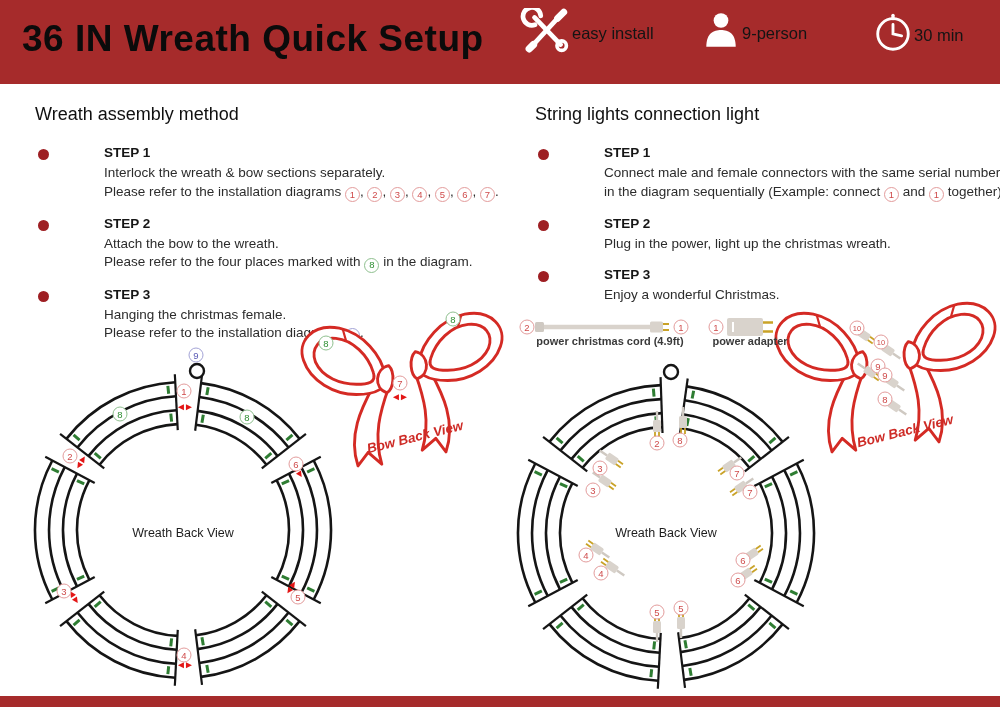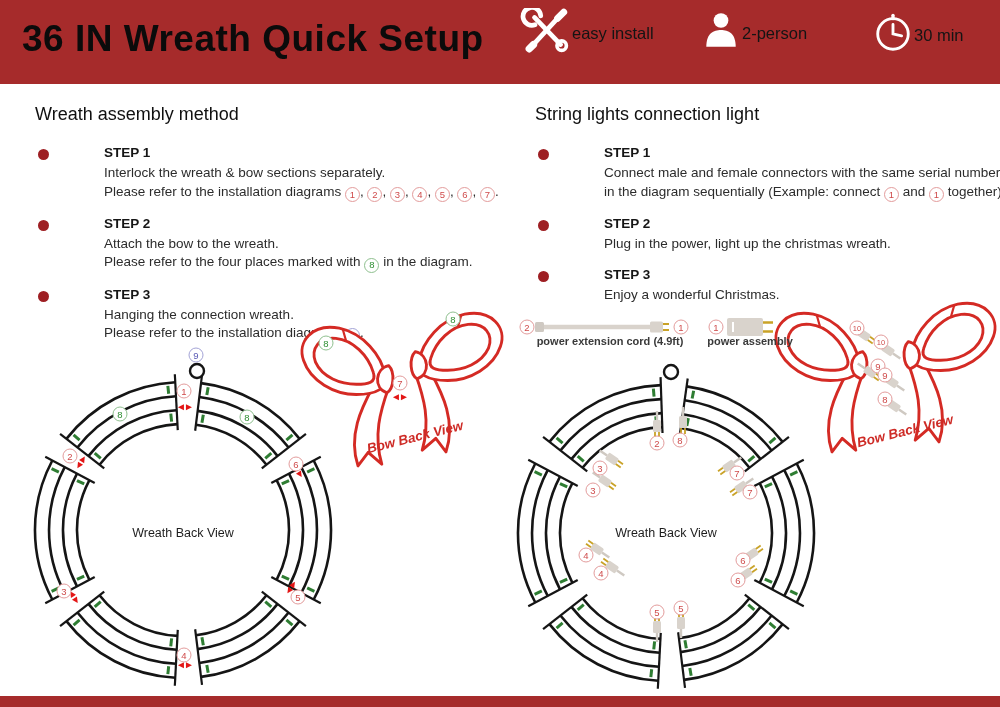--- a/index.html
+++ b/index.html
@@ -67,21 +67,21 @@
       <span class="blabel-h">easy install</span>
     </div>
 
     <div class="badge" id="badge-person">
       <span>
         <svg width="42" height="42" viewBox="0 0 40 40">
           <circle cx="20" cy="10" r="7" fill="#ffffff"></circle>
           <path d="M6 35 C6 22 13 19 20 19 C27 19 34 22 34 35 Z" fill="#ffffff"></path>
         </svg>
       </span>
-      <span class="blabel-h">2-person</span>
+      <span class="blabel-h">9-person</span>
     </div>
 
     <div class="badge" id="badge-time">
       <span>
         <svg width="42" height="42" viewBox="0 0 44 44">
           <g stroke="#ffffff" fill="none" stroke-linecap="round">
             <circle cx="22" cy="23" r="16" stroke-width="3"></circle>
             <path d="M22 13 L22 23 L31 25" stroke-width="3"></path>
             <path d="M22 3.5 L22 7" stroke-width="3.5"></path>
           </g>
@@ -107,21 +107,21 @@
           <div>
             <div class="step-title">STEP 2</div>
             <div class="step-line">Attach the bow to the wreath.</div>
             <div class="step-line">Please refer to the four places marked with <span class="cnum g">8</span> in the diagram.</div>
           </div>
         </div>
         <div class="step">
           <span class="bullet"></span>
           <div>
             <div class="step-title">STEP 3</div>
-            <div class="step-line">Hanging the connection wreath.</div>
+            <div class="step-line">Hanging the christmas female.</div>
             <div class="step-line">Please refer to the installation diagrams <span class="cnum b">9</span>.</div>
           </div>
         </div>
       </div>
   </div>
 
   <div class="col" id="col-right">
     <div class="sec-h">String lights connection light</div>
     <div id="steps-right">
         <div class="step">
@@ -410,22 +410,22 @@
         <line x1="6" y1="2" x2="12" y2="2" stroke="#C9A227" stroke-width="1.8"></line>
       </g>
       <g transform="translate(894,406) rotate(215)">
         <line x1="-15" y1="0" x2="-6" y2="0" stroke="#cfc9c2" stroke-width="2.4"></line>
         <rect x="-6" y="-4" width="12" height="8" rx="1.5" fill="#d9d3cc"></rect>
         <line x1="6" y1="-2" x2="12" y2="-2" stroke="#C9A227" stroke-width="1.8"></line>
         <line x1="6" y1="2" x2="12" y2="2" stroke="#C9A227" stroke-width="1.8"></line>
       </g>
     </svg>
 
-  <div class="clabel" style="left:530px;top:335px;width:160px;">power extension cord (4.9ft)</div>
-  <div class="clabel" style="left:705px;top:335px;width:90px;">power assembly</div>
+  <div class="clabel" style="left:530px;top:335px;width:160px;">power christmas cord (4.9ft)</div>
+  <div class="clabel" style="left:705px;top:335px;width:90px;">power adapter</div>
 
   <div id="overlay">
       <span class="cnum b abs" style="left: 196px; top: 355px;">9</span>
       <span class="cnum abs" style="left: 184px; top: 391px;">1</span>
       <span class="cnum abs" style="left: 70px; top: 456px;">2</span>
       <span class="cnum abs" style="left: 64px; top: 591px;">3</span>
       <span class="cnum abs" style="left: 184px; top: 655px;">4</span>
       <span class="cnum abs" style="left: 298px; top: 597px;">5</span>
       <span class="cnum abs" style="left: 296px; top: 464px;">6</span>
       <span class="cnum g abs" style="left: 120px; top: 414px;">8</span>

